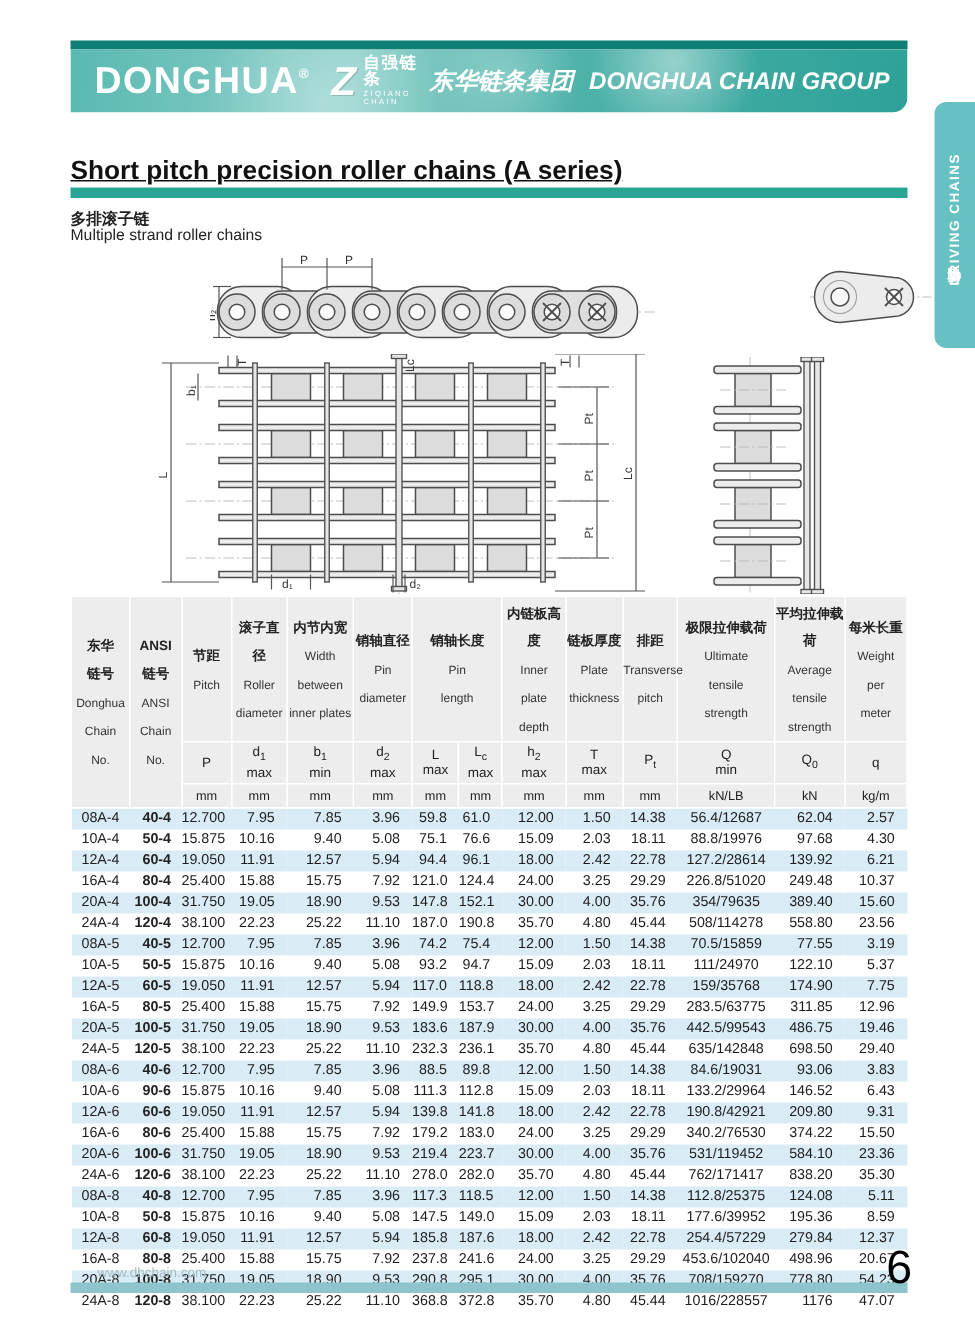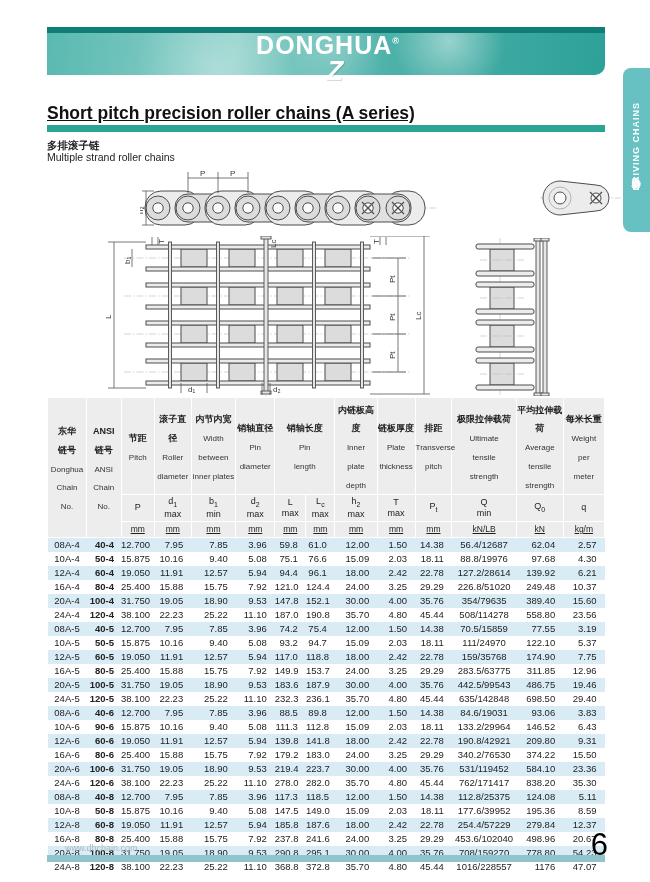--- a/index.html
+++ b/index.html
@@ -7,29 +7,29 @@
         font-family:"Liberation Sans","DejaVu Sans",sans-serif;}
 
   
   .banner-strip{position:absolute;left:47px;top:27px;width:558px;height:6px;background:#0f7e77;}
   .banner{position:absolute;left:47px;top:33px;width:558px;height:42px;border-radius:0 0 10px 0;
     background:
       radial-gradient(circle at 72% 20%, rgba(255,255,255,.45), rgba(255,255,255,0) 14%),
       radial-gradient(circle at 30% 85%, rgba(255,255,255,.30), rgba(255,255,255,0) 20%),
       radial-gradient(circle at 52% 40%, rgba(255,255,255,.22), rgba(255,255,255,0) 16%),
       linear-gradient(95deg,#59b9b1 0%,#8fd0ca 34%,#4cb1a9 62%,#2da198 100%);
-    display:flex;align-items:center;padding:0 12px 0 16px;box-sizing:border-box;color:#fff;flex-direction:column;}
+    display:flex;align-items:center;padding:0 12px 0 16px;box-sizing:border-box;color:#fff;}
   .brand{font-size:25px;font-weight:bold;letter-spacing:1px;line-height:1;}
   .brand sup{font-size:9px;vertical-align:10px;}
   .zmark{font-size:27px;font-weight:bold;font-style:italic;margin-left:14px;line-height:1;
          text-shadow:1px 1px 0 rgba(0,0,0,.15);}
   .zq{margin-left:5px;line-height:1;}
   .zq .zh{font-size:11px;font-weight:bold;letter-spacing:1px;}
   .zq .en{font-size:5px;letter-spacing:1.6px;margin-top:2px;}
-  .grp{margin-left:auto;font-size:10px;font-weight:bold;white-space:nowrap;}
+  .grp{margin-left:auto;font-size:16px;font-weight:bold;white-space:nowrap;font-style:italic;}
   .grp .zh{margin-right:6px;}
 
   
   .title-zh{position:absolute;left:47px;top:78px;font-size:23px;font-weight:bold;color:#111;letter-spacing:2px;}
   .title-en{position:absolute;left:47px;top:103px;font-size:17.5px;font-weight:bold;color:#111;text-decoration:underline;}
   .title-bar{position:absolute;left:47px;top:125px;width:558px;height:7px;background:#2ba593;}
   .sec-zh{position:absolute;left:47px;top:139px;font-size:10.5px;font-weight:bold;color:#222;}
   .sec-en{position:absolute;left:47px;top:151px;font-size:10.5px;color:#222;}
 
   
@@ -54,21 +54,21 @@
   .x{stroke:#4d4d4d;stroke-width:1.2;}
   .dt{font-size:8px;fill:#333;font-family:"Liberation Sans",sans-serif;}
 
   
   #spec{position:absolute;left:47px;top:397px;width:558px;border-collapse:collapse;table-layout:fixed;}
   #spec th{background:#ededed;border:1px solid #fff;font-weight:normal;color:#222;
            vertical-align:middle;padding:1px 0;line-height:1.18;text-align:center;}
   #spec thead tr:first-child th{height:46px;}
   #spec th.hs{height:16px;font-size:9px;color:#222;}
   #spec th.hs sub{font-size:7px;}
-  #spec th.hu{height:13px;font-size:8.5px;text-decoration:underline;}
+  #spec th.hu{height:13px;font-size:8.5px;}
   .hzh{font-size:9px;font-weight:bold;}
   .hen{font-size:8px;color:#333;font-weight:normal;}
   #spec td{font-size:9.5px;height:14px;color:#1d1d1d;text-align:right;
            padding:0 8px 0 0;white-space:nowrap;line-height:1;}
   #spec td.c0{text-align:center;padding:0;font-weight:normal;color:#222;}
   #spec td.c1{font-weight:bold;color:#222;padding-right:7px;}
   #spec td.c11{text-align:center;padding:0;}
   #spec tbody tr:nth-child(odd){background:#d9ecf6;}
 
   

